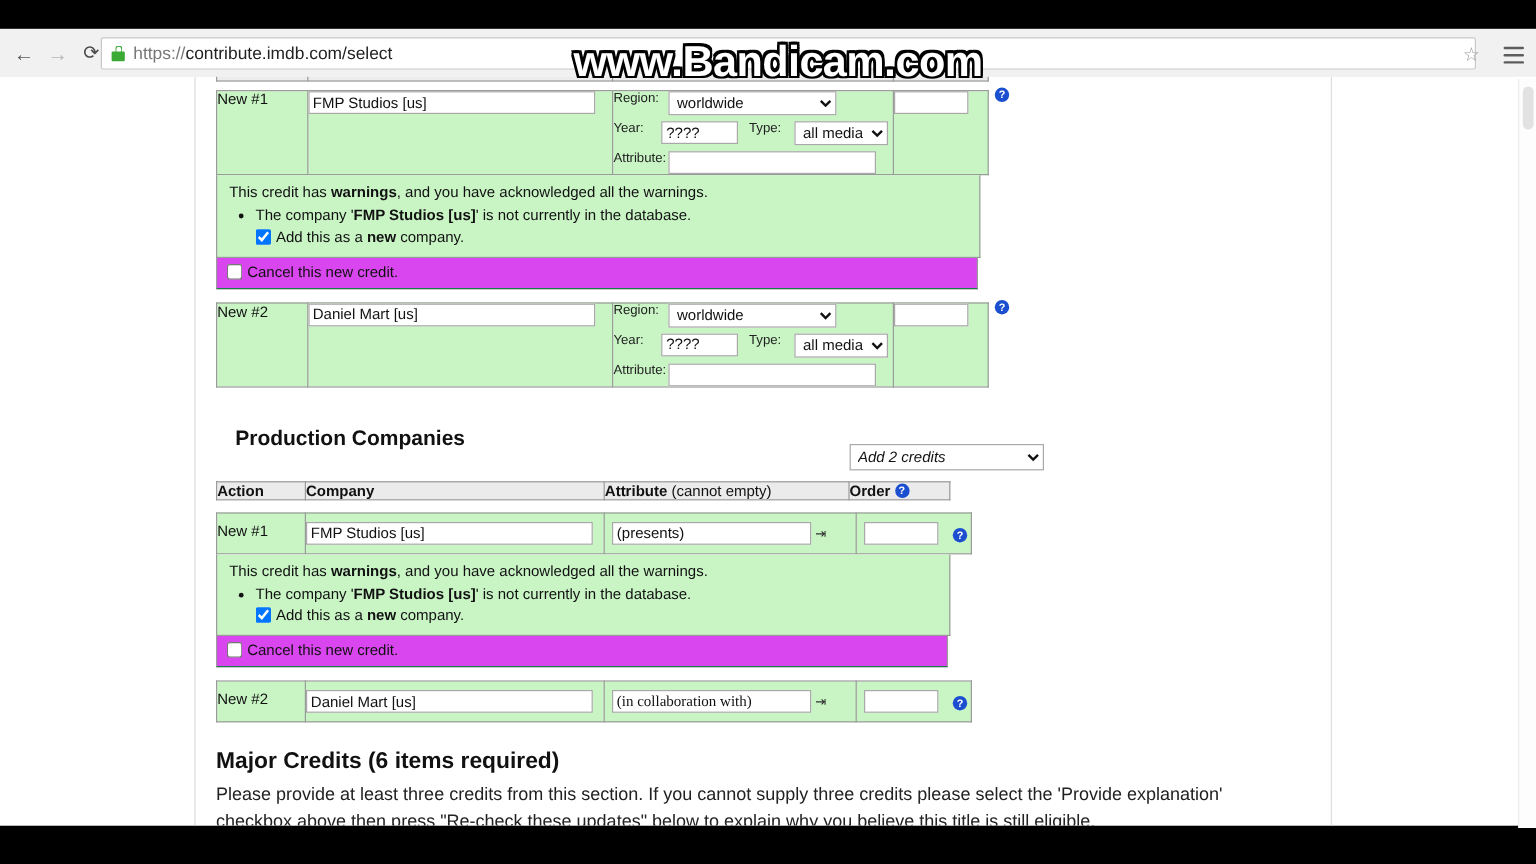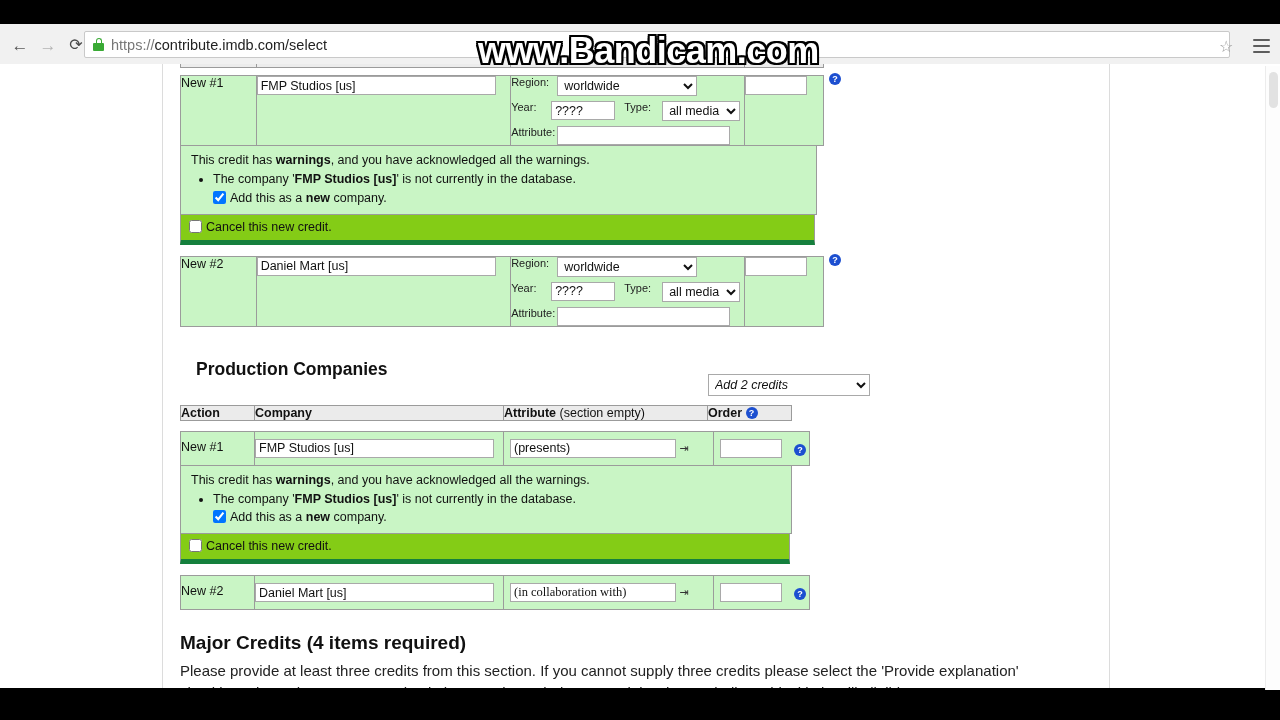--- a/index.html
+++ b/index.html
@@ -78,22 +78,22 @@
   .helpico{display:inline-block;width:12px;height:12px;border-radius:50%;
            background:#1c4fd0;color:#fff;font-size:9px;font-weight:bold;line-height:12px;
            text-align:center;vertical-align:middle;font-family:"Liberation Sans",sans-serif;}
 
   
   .warn{background:#c9f5c5;border-left:1px solid #9b9b9b;border-right:1px solid #9b9b9b;
         border-bottom:1px solid #9b9b9b;padding:6px 0 7px 10px;font-size:12.5px;color:#111;line-height:1.35;}
   .warn ul{margin:2px 0 0 0;padding-left:22px;}
   .warn li{margin:0;}
   .warn .sub{margin-top:2px;}
-  .cancelbar{background:#84cc16;border-left:1px solid #9b9b9b;border-right:1px solid #9b9b9b;
-             border-bottom:5px solid #15803d;padding:5px 0 6px 8px;font-size:12.5px;color:#111;}
+  .cancelbar{background:#d946ef;border-left:1px solid #9b9b9b;border-right:1px solid #9b9b9b;
+             border-bottom:1px solid #15803d;padding:5px 0 6px 8px;font-size:12.5px;color:#111;}
   input[type=checkbox]{margin:0 4px 0 0;vertical-align:-2px;}
   .sechead{display:flex;align-items:flex-end;justify-content:space-between;margin:16px 0 9px 0;}
   .sechead h2{margin:16px;font-size:17.5px;font-weight:bold;color:#111;}
 
   .thead td{background:#ebebeb;font-size:12.5px;font-weight:bold;color:#111;padding:5px 0 5px 8px;}
   .thead td span.norm{font-weight:normal;}
 
   .arrico{display:inline-block;width:16px;text-align:center;font-size:11px;color:#333;}
 
   h2.major{font-size:19px;font-weight:bold;color:#111;margin:22px 0 6px 0;}
@@ -247,21 +247,21 @@
           <select class="sel" style="width:162px;height:22px;font-style:italic;">
             <option>Add 2 credits</option>
           </select>
         </div>
 
         <table class="credits grid" style="width:609px;">
           <tbody>
               <tr class="thead">
             <td style="width:73px;">Action</td>
             <td style="width:248px;">Company</td>
-            <td style="width:203px;"><b>Attribute</b><span class="norm"> (section empty)</span></td>
+            <td style="width:203px;"><b>Attribute</b><span class="norm"> (cannot empty)</span></td>
             <td style="width:83px;"><span>Order</span> <span class="helpico">?</span></td>
           </tr>
         </tbody>
           </table>
 
         <table class="credits grid" style="width:609px;margin-top:10px;">
           <tbody>
               <tr class="green">
             <td class="cell-act" style="width:73px;padding-top:8px;padding-bottom:8px;">New #1</td>
             <td class="cell-name" style="width:248px;padding-top:7px;padding-bottom:7px;">
@@ -307,21 +307,21 @@
             <td style="width:83px;padding:7px 6px;">
               <input class="txt orderinput" style="width: 62px;" value="">
             </td>
           </tr>
         </tbody>
           </table>
         <div style="position:relative;width:609px;">
           <span class="helpico" style="position:absolute;left:614px;top:-22px;">?</span>
         </div>
 
-        <h2 class="major">Major Credits (4 items required)</h2>
+        <h2 class="major">Major Credits (6 items required)</h2>
         <p class="majortext">Please provide at least three credits from this section. If you cannot supply three credits please select the 'Provide explanation' checkbox above then press "Re-check these updates" below to explain why you believe this title is still eligible.</p>
 
         <div class="simple-row" style="width:914px;">
           <span class="lbl">Cast</span>
           <select class="sel">
             <option>No change</option>
           </select>
         </div>
 
       </div>

